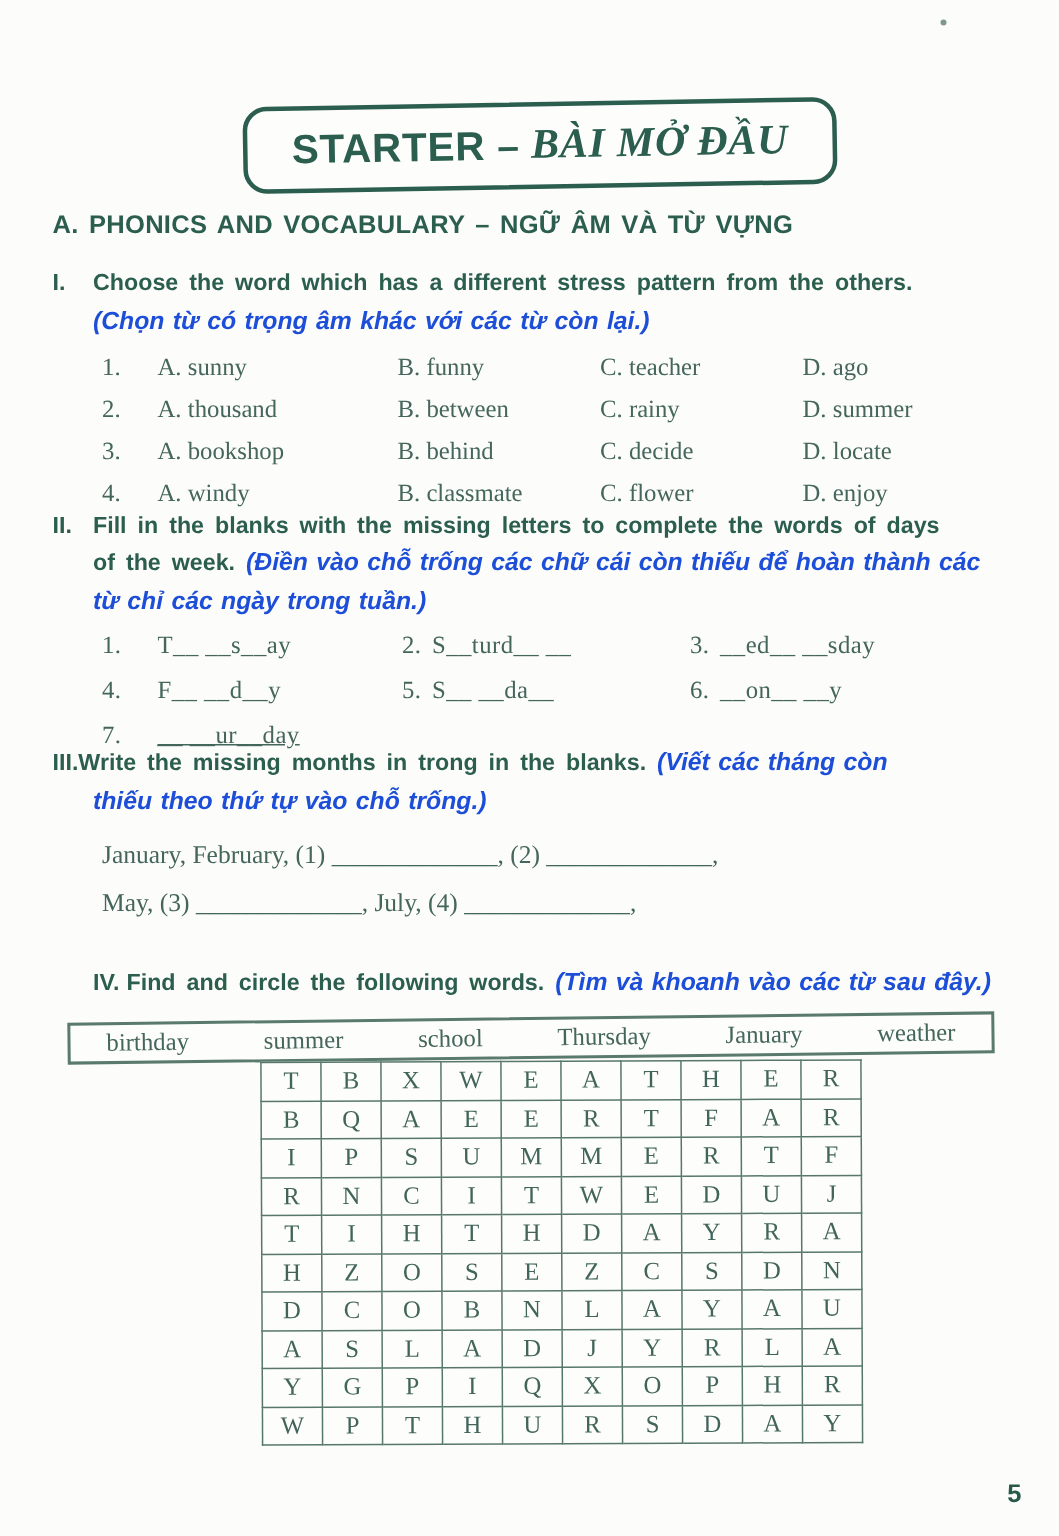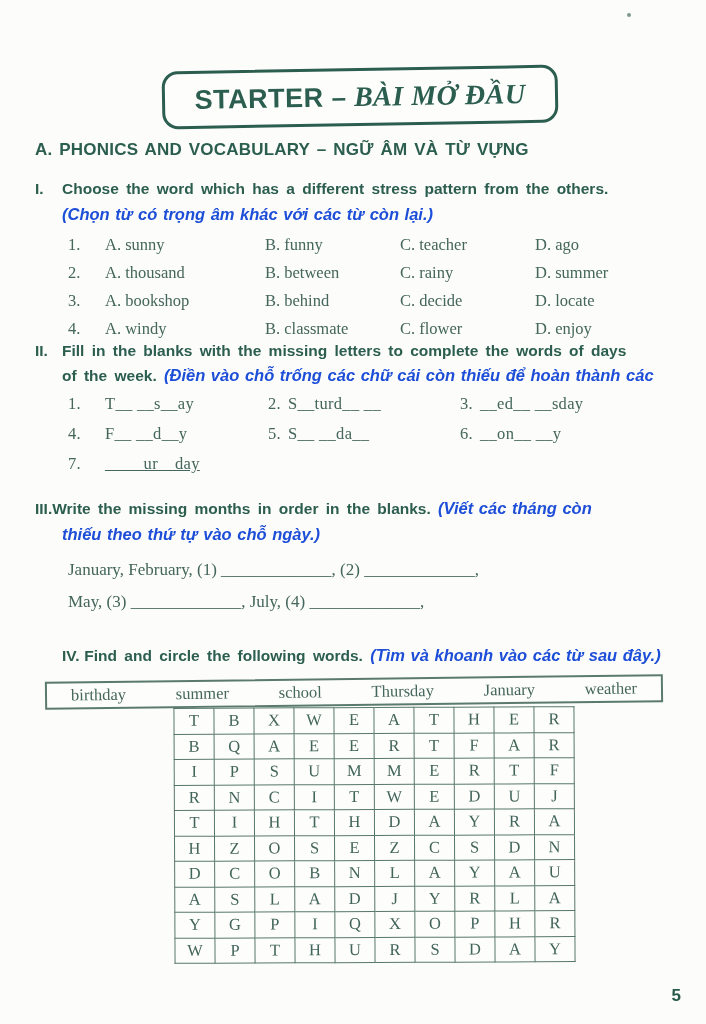--- a/index.html
+++ b/index.html
@@ -137,20 +137,21 @@
     </div>
   </section>
 
   <section class="ex ex2">
     <div class="ex-heading">
       <span class="numeral">II.</span><span>Fill in the blanks with the missing letters to complete the words of days</span>
     </div>
     <div class="ex-heading indent">
       <span>of the week. </span><span class="vi">(Điền vào chỗ trống các chữ cái còn thiếu để hoàn thành các</span>
     </div>
+    <div class="vi vi-line indent">từ chỉ các ngày trong tuần.)</div>
     <div class="items-grid">
       <div class="item-row">
         <span>1.</span>
         <span>T__ __s__ay</span>
         <span><span class="inum">2.</span><span>S__turd__ __</span></span>
         <span><span class="inum">3.</span><span>__ed__ __sday</span></span>
       </div>
       <div class="item-row">
         <span>4.</span>
         <span>F__ __d__y</span>
@@ -159,23 +160,23 @@
       </div>
       <div class="item-row">
         <span>7.</span>
         <span class="span-rest">__ __ur__day</span>
       </div>
     </div>
   </section>
 
   <section class="ex ex3">
     <div class="ex-heading">
-      <span class="numeral tight">III.</span><span>Write the missing months in order in the blanks. </span><span class="vi">(Viết các tháng còn</span>
-    </div>
-    <div class="vi vi-line indent">thiếu theo thứ tự vào chỗ ngày.)</div>
+      <span class="numeral tight">III.</span><span>Write the missing months in trong in the blanks. </span><span class="vi">(Viết các tháng còn</span>
+    </div>
+    <div class="vi vi-line indent">thiếu theo thứ tự vào chỗ trống.)</div>
     <div class="months-lines">
       <div>January, February, (1) _____________, (2) _____________,</div>
       <div>May, (3) _____________, July, (4) _____________,</div>
     </div>
   </section>
 
   <section class="ex ex4">
     <div class="ex-heading">
       <span class="numeral iv">IV.</span><span>Find and circle the following words. </span><span class="vi">(Tìm và khoanh vào các từ sau đây.)</span>
     </div>

